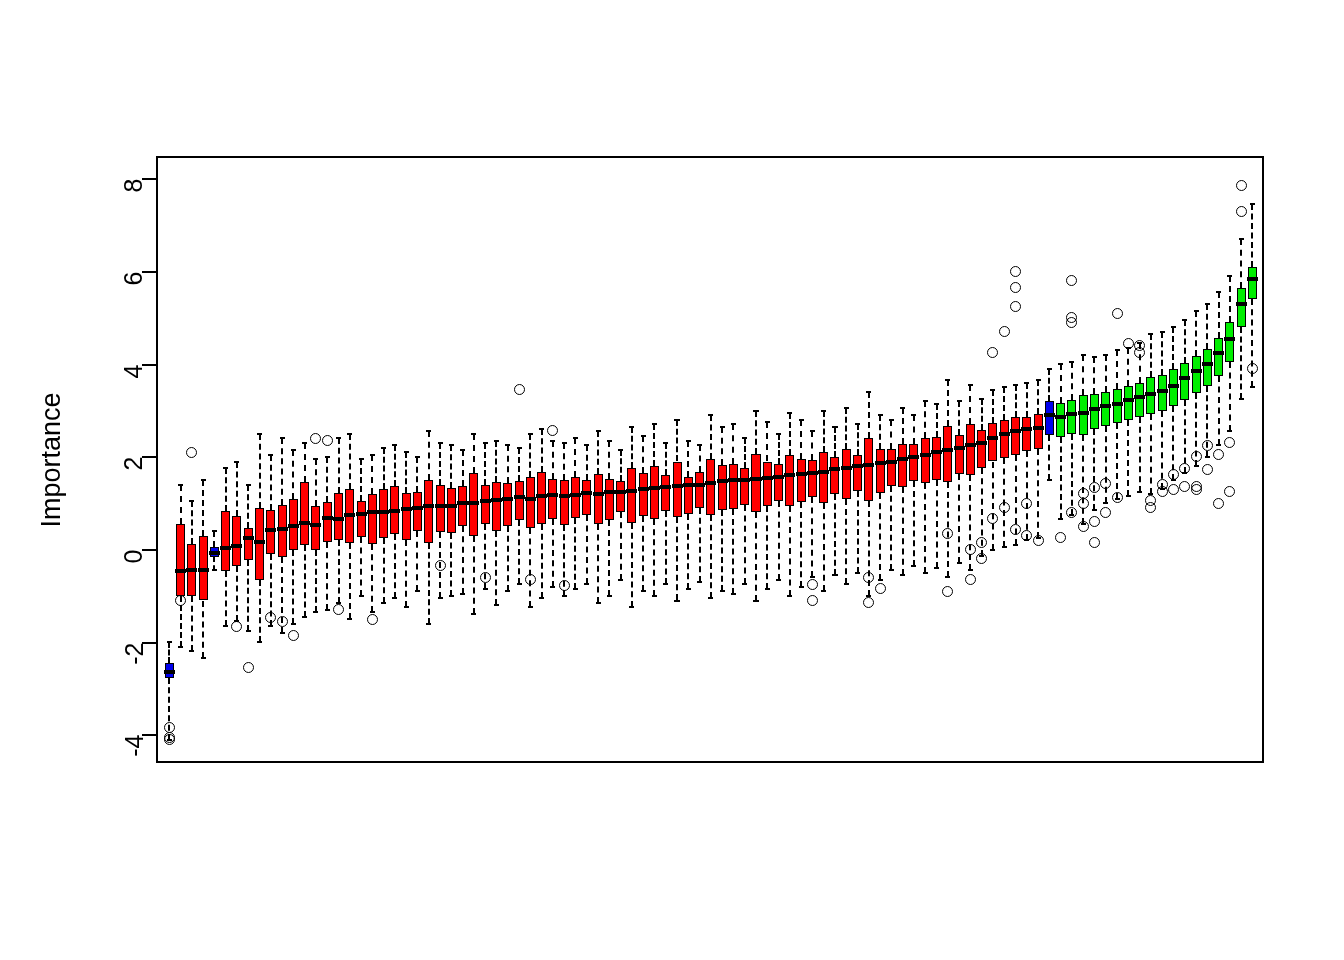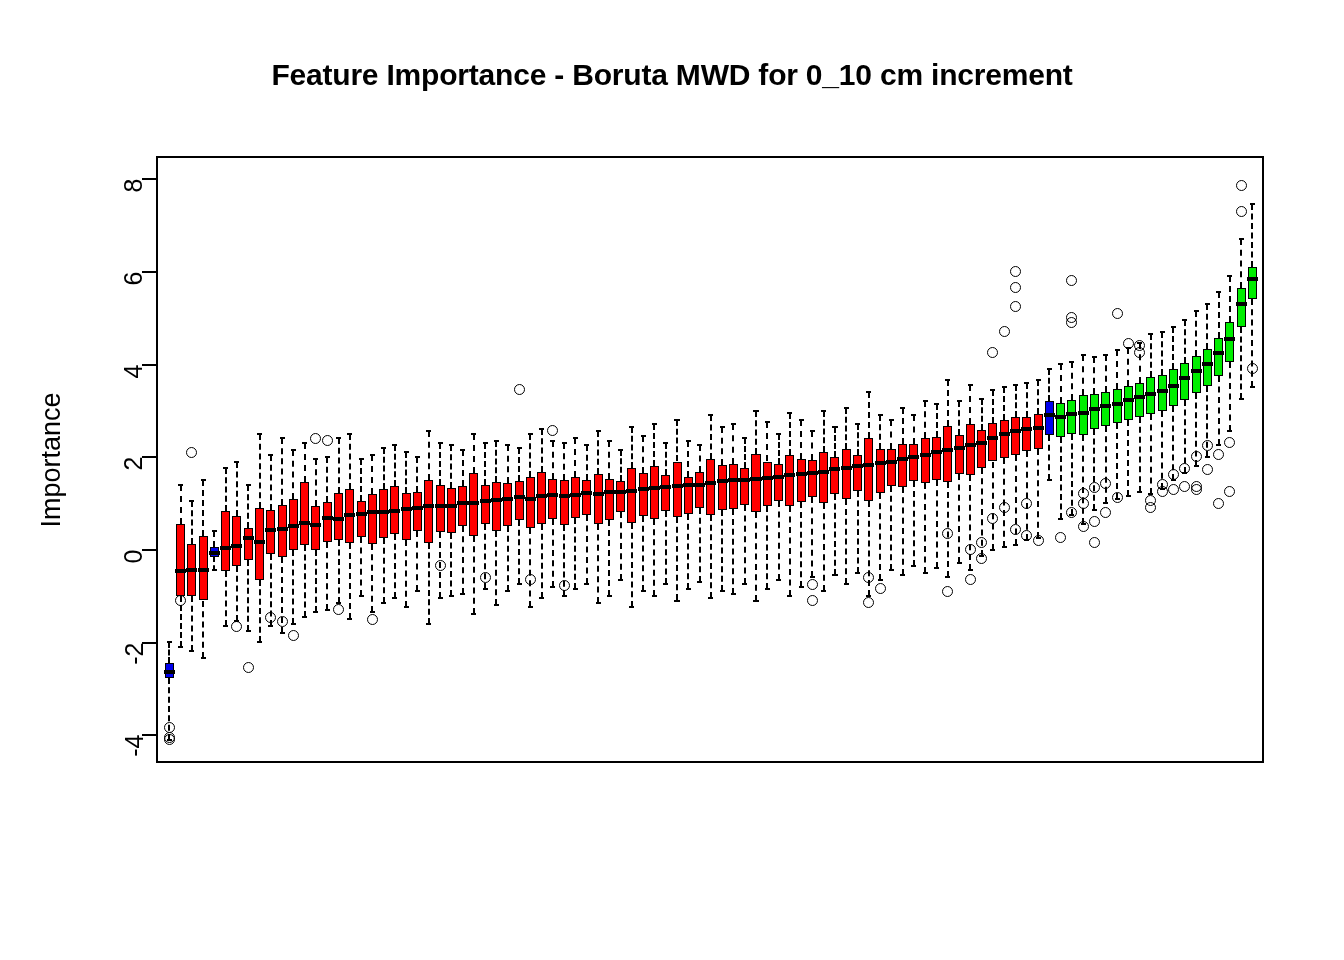--- a/index.html
+++ b/index.html
@@ -60,21 +60,20 @@
            margin-left:-5.5px;left:50%;}
   .c-red{background:#FF0000;}
   .c-green{background:#00EE00;}
   .c-blue{background:#0000EE;}
 </style>
 </head>
 <body>
 
 <div id="root">
 
-  <div id="chart-title">Feature Importance - Boruta MWD for 0_10 cm increment</div>
 
   <div id="ylabel">Importance</div>
 
   <div id="axis-y">
       <div class="ytick-mark" style="top: 734.198px;"></div>
       <div class="ytick-label" style="top: 722.198px;">-4</div>
       <div class="ytick-mark" style="top: 641.527px;"></div>
       <div class="ytick-label" style="top: 629.527px;">-2</div>
       <div class="ytick-mark" style="top: 548.855px;"></div>
       <div class="ytick-label" style="top: 536.855px;">0</div>

